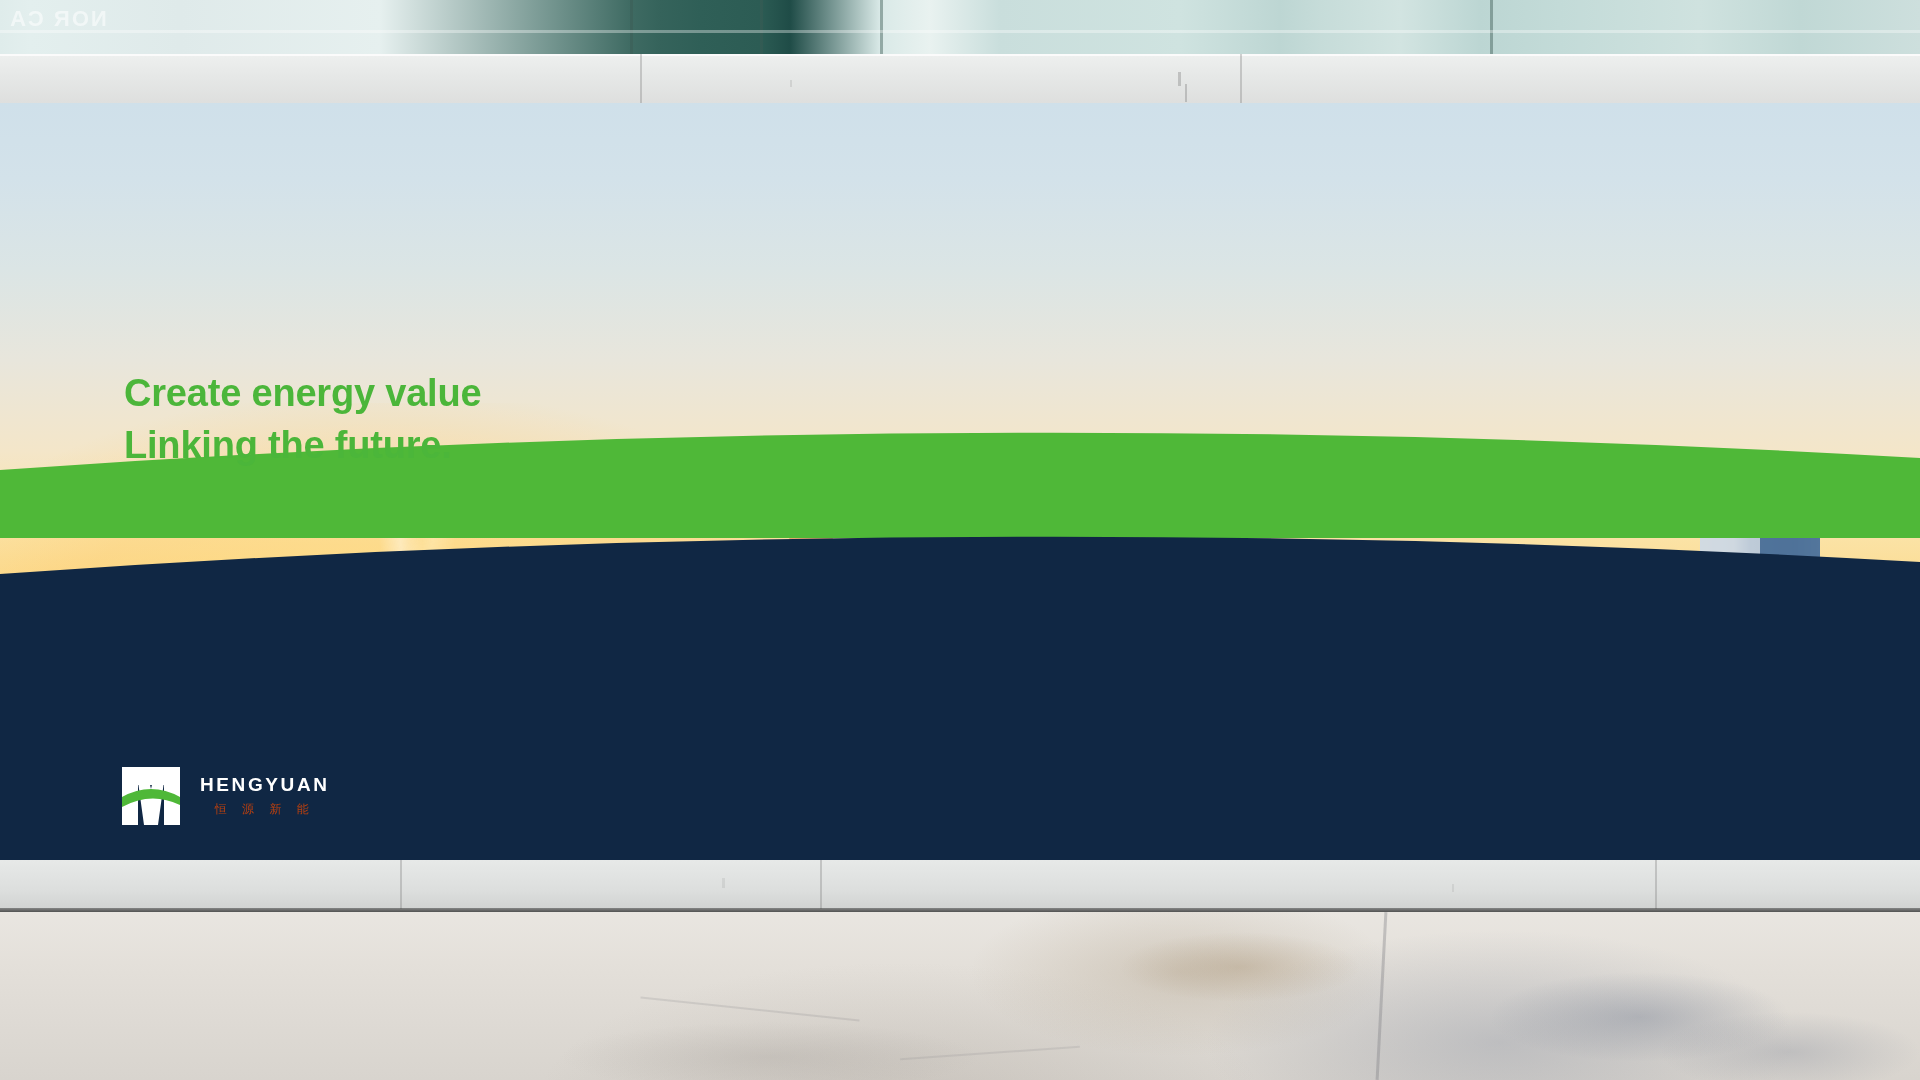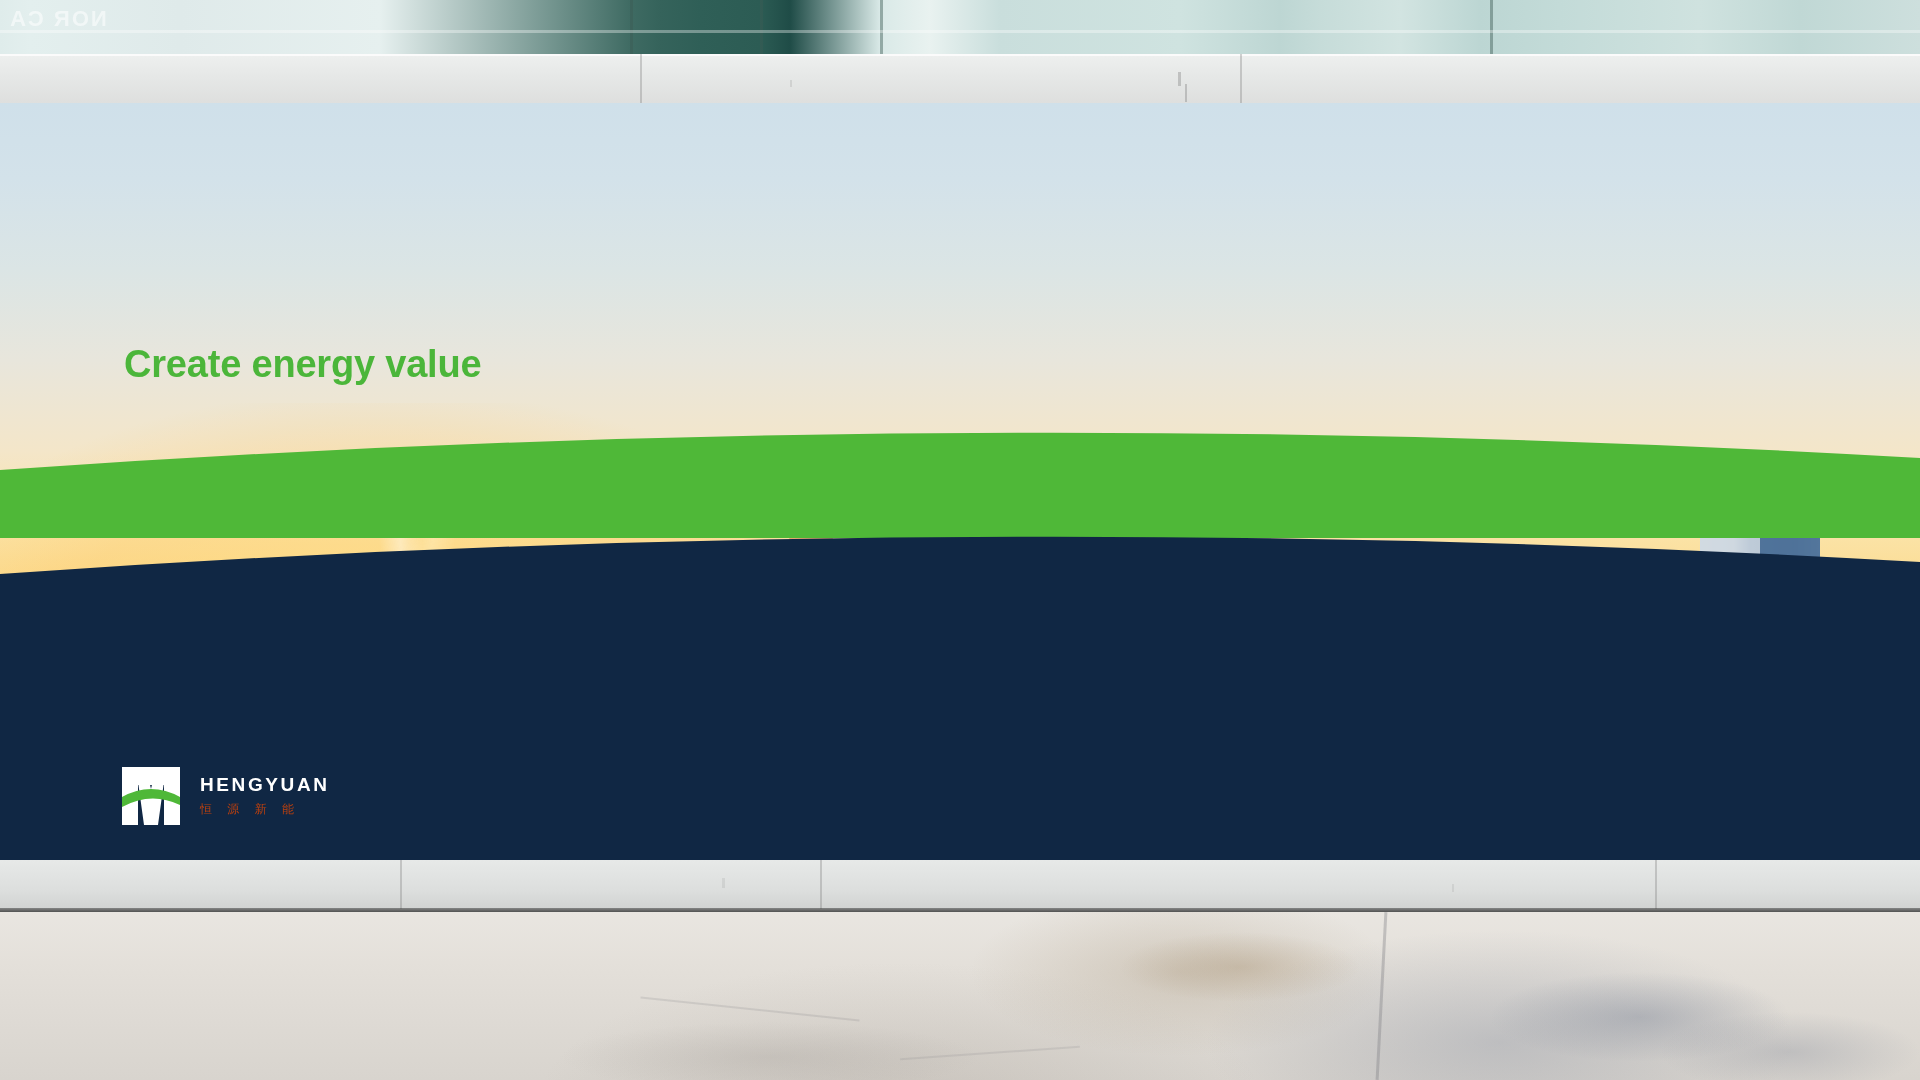--- a/index.html
+++ b/index.html
@@ -92,29 +92,29 @@
   .green-wedge{
     position:absolute; left:0; bottom:322px; width:1920px; height:120px;
   }
 
   
   .navy{
     position:absolute; left:0; bottom:0; width:1920px; height:330px;
   }
 
   
-  .logo{ position:absolute; left:122px; top:664px; display:flex; align-items:center; gap:20px; }
+  .logo{ position:absolute; left:122px; top:664px; display:flex; align-items:center; gap:20px;text-align:center; }
   .logo-mark{ position:relative; width:58px; height:58px; }
   .logo-word{ display:flex; flex-direction:column; gap:5px; }
   .logo-name{ color:#ffffff; font-size:19px; font-weight:700; letter-spacing:2.6px; }
   .logo-cn{ color:#c2410c; font-size:12px; letter-spacing:6px; opacity:.95; }
 
   
   .tagline-en{
-    position:absolute; left:124px; top:235px;
+    position:absolute; left:124px; top:264px;
     color:#4BB63A; font-size:38px; font-weight:700; line-height:52px;
     letter-spacing:-.2px;
   }
   .tagline-cn{
     position:absolute; left:1423px; top:672px;
     color:#ffffff; font-size:46px; line-height:62px; letter-spacing:1px;
     font-weight:400;
   }
 
   
@@ -424,20 +424,21 @@
     </div>
 
     <div class="navy">
       <svg width="1920" height="330" viewBox="0 0 1920 330" preserveAspectRatio="none">
         <path d="M0 44 Q 960 -24 1920 32 L1920 330 L0 330 Z" fill="#102744"></path>
       </svg>
     </div>
 
     <div class="tagline-en">
       <div>Create energy value</div>
+      <div>Linking the future.</div>
     </div>
 
     <div class="logo">
       <div class="logo-mark">
         <svg width="58" height="58" viewBox="0 0 58 58">
           <path d="M0 0 H16 V58 H0 Z" fill="#ffffff"></path>
           <path d="M42 0 H58 V58 H42 Z" fill="#ffffff"></path>
           <path d="M14 0 H24 L29 22 L34 0 H44 L36 58 H29 L22 58 Z" fill="#ffffff"></path>
           <path d="M16 0 H44 V18 H16 Z" fill="#ffffff"></path>
           <path d="M0 30 Q 29 14 58 30 L58 38 Q 29 24 0 40 Z" fill="#4FB838"></path>

